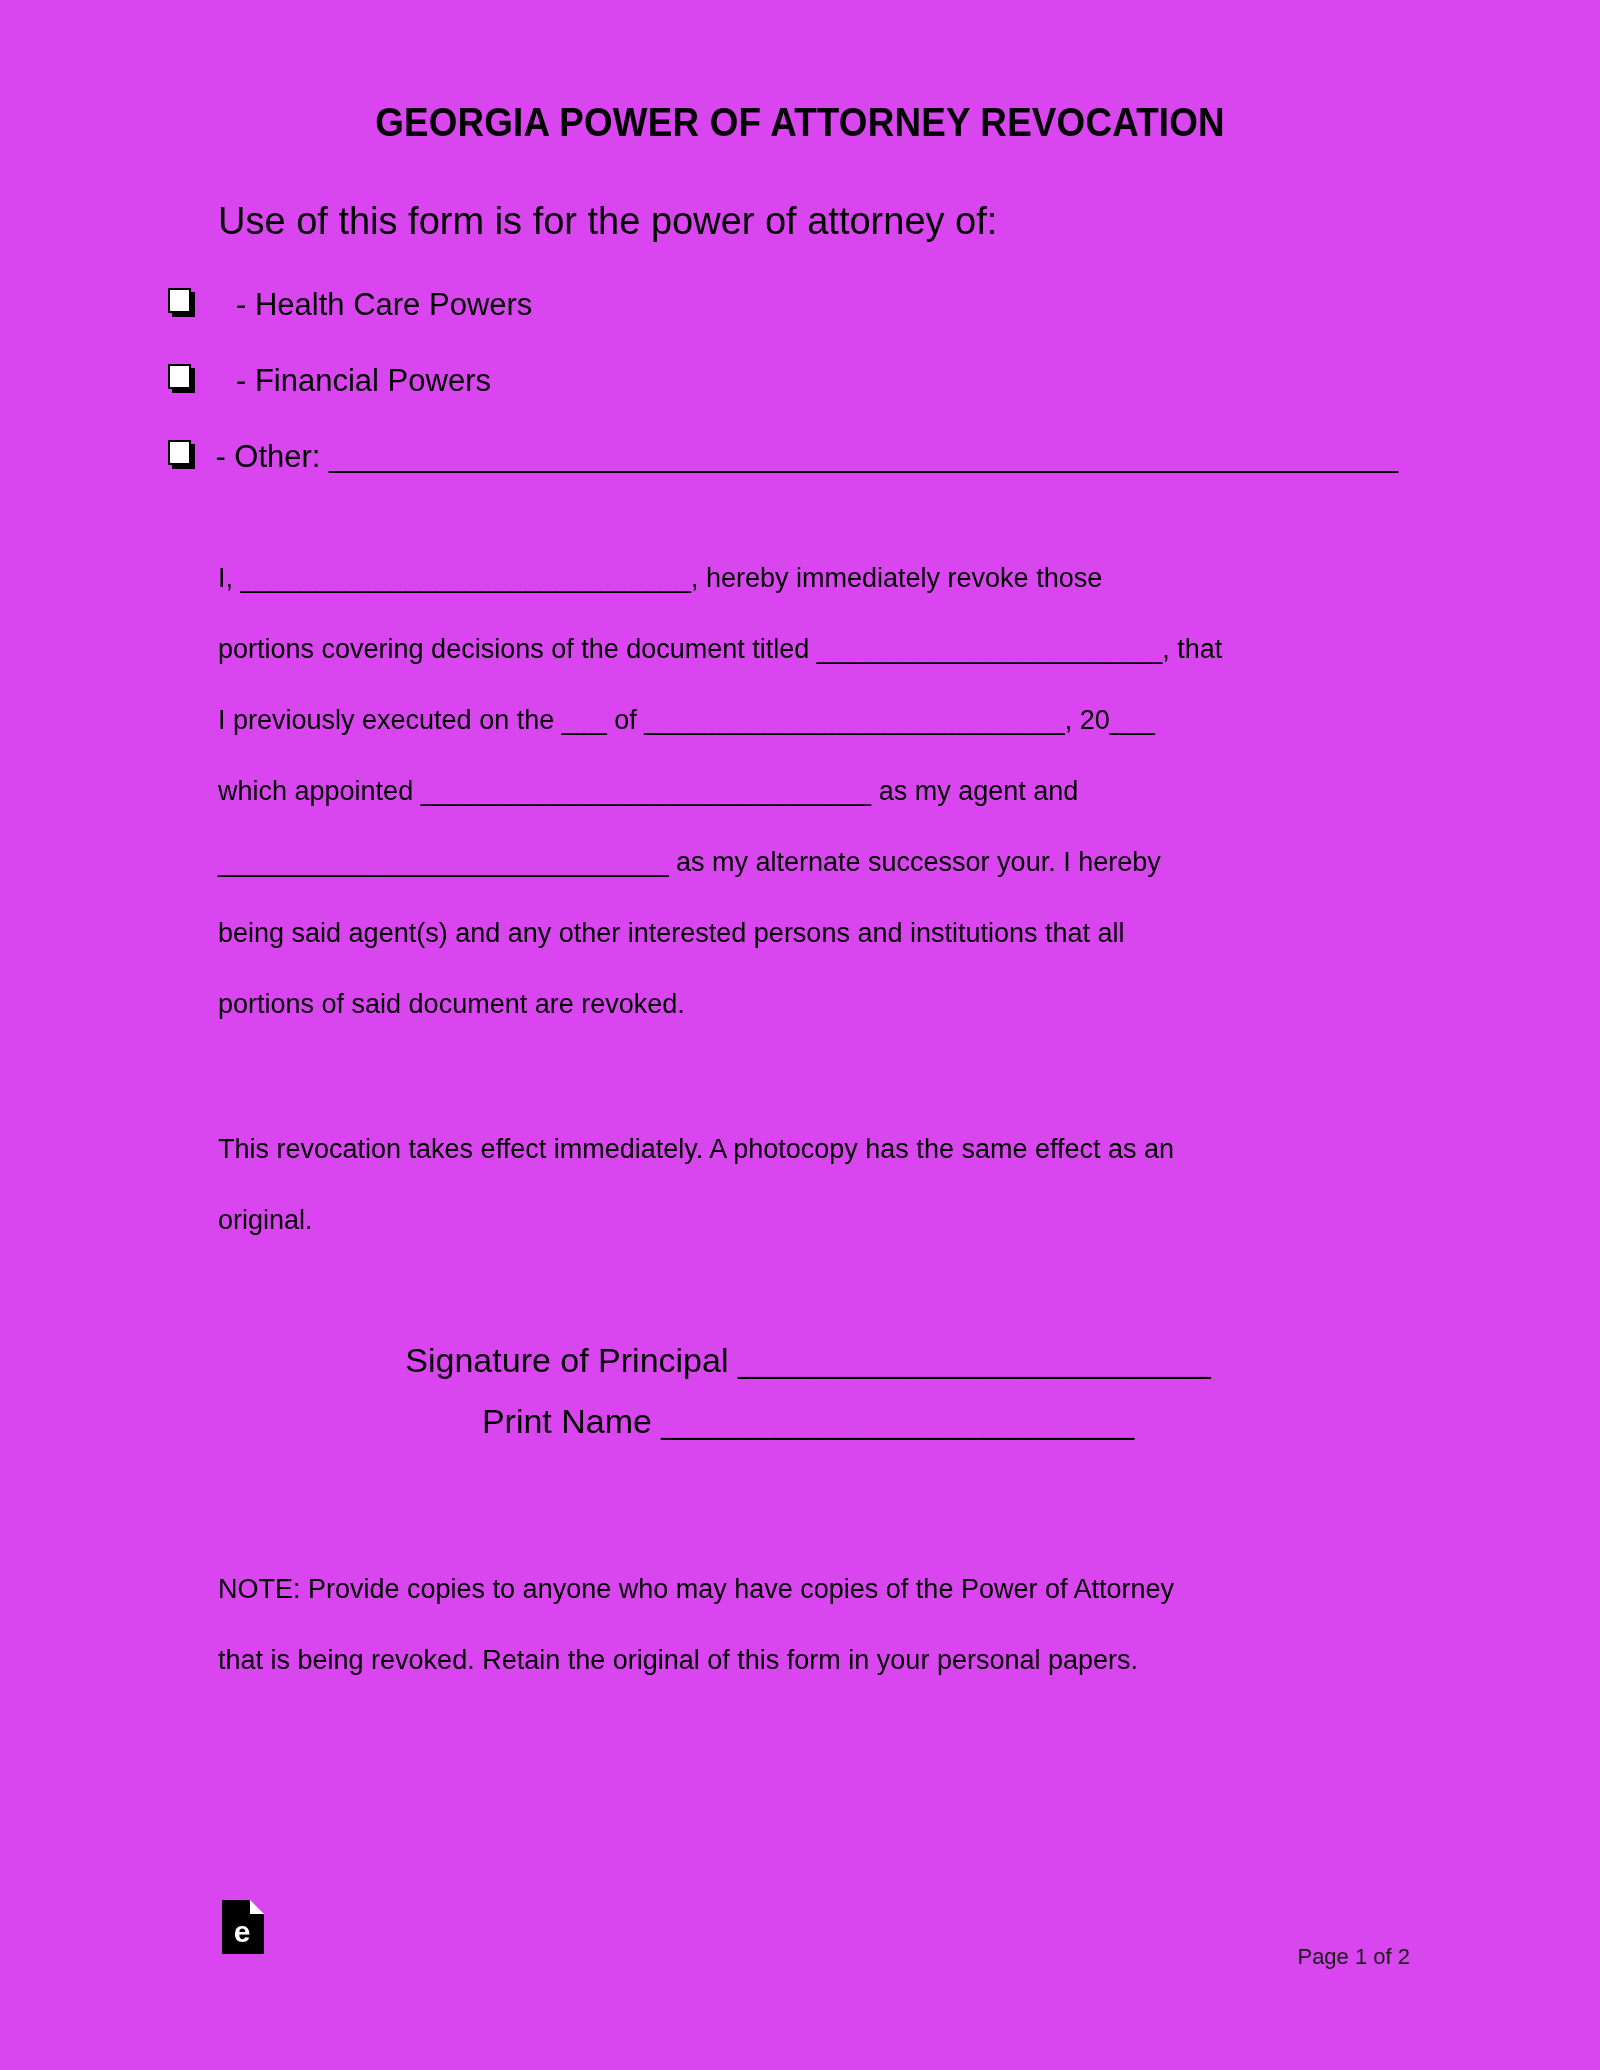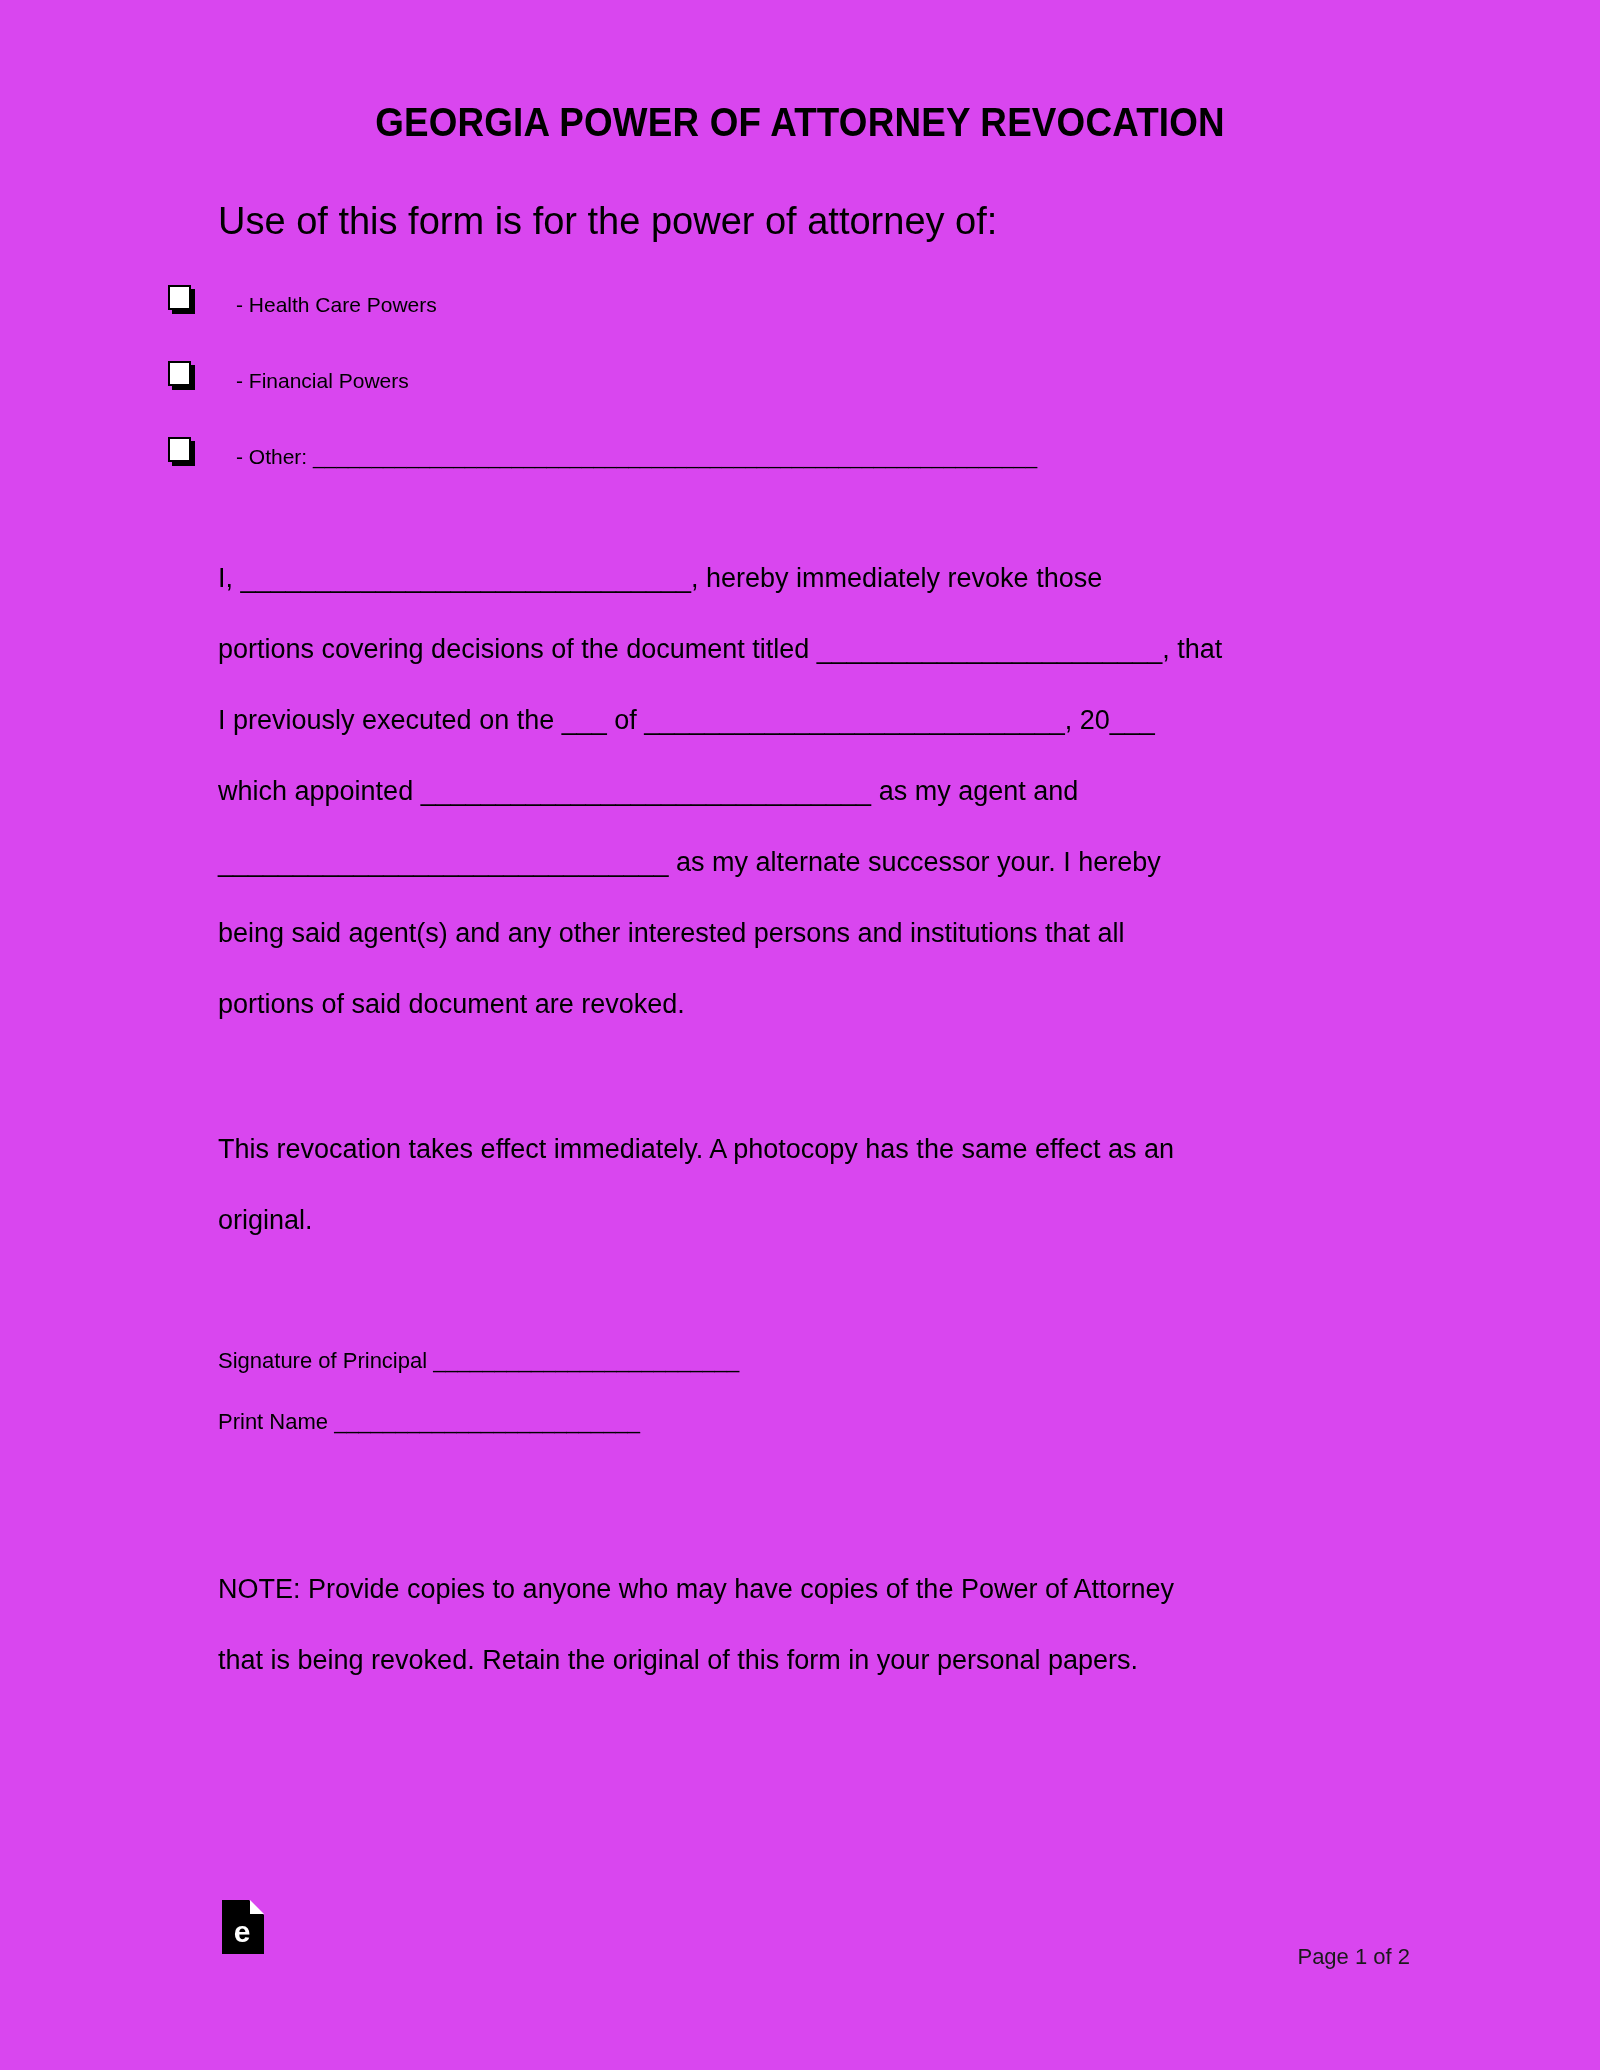--- a/index.html
+++ b/index.html
@@ -84,32 +84,33 @@
   .checkbox-glyph .box {
     display: block;
     width: 23px;
     height: 25px;
     border: 2.5px solid #000;
     background: #fff;
     box-shadow: 4px 4px 0 0 #000;
     box-sizing: border-box;
   }
   .check-label {
-    font-size: 21px;
+    font-size: 31px;
     padding-left: 22px;
     white-space: nowrap;
   }
 
   .spacer-sm { height: 28px; }
   .spacer-lg { height: 74px; }
 
   .sig-line {
-    font-size: 22px;
+    font-size: 34px;
     line-height: 61px;
     white-space: nowrap;
+    text-align: center;
   }
 
   
   .footer {
     position: absolute;
     left: 0;
     top: 1900px;
     width: 1600px;
     height: 120px;
   }

